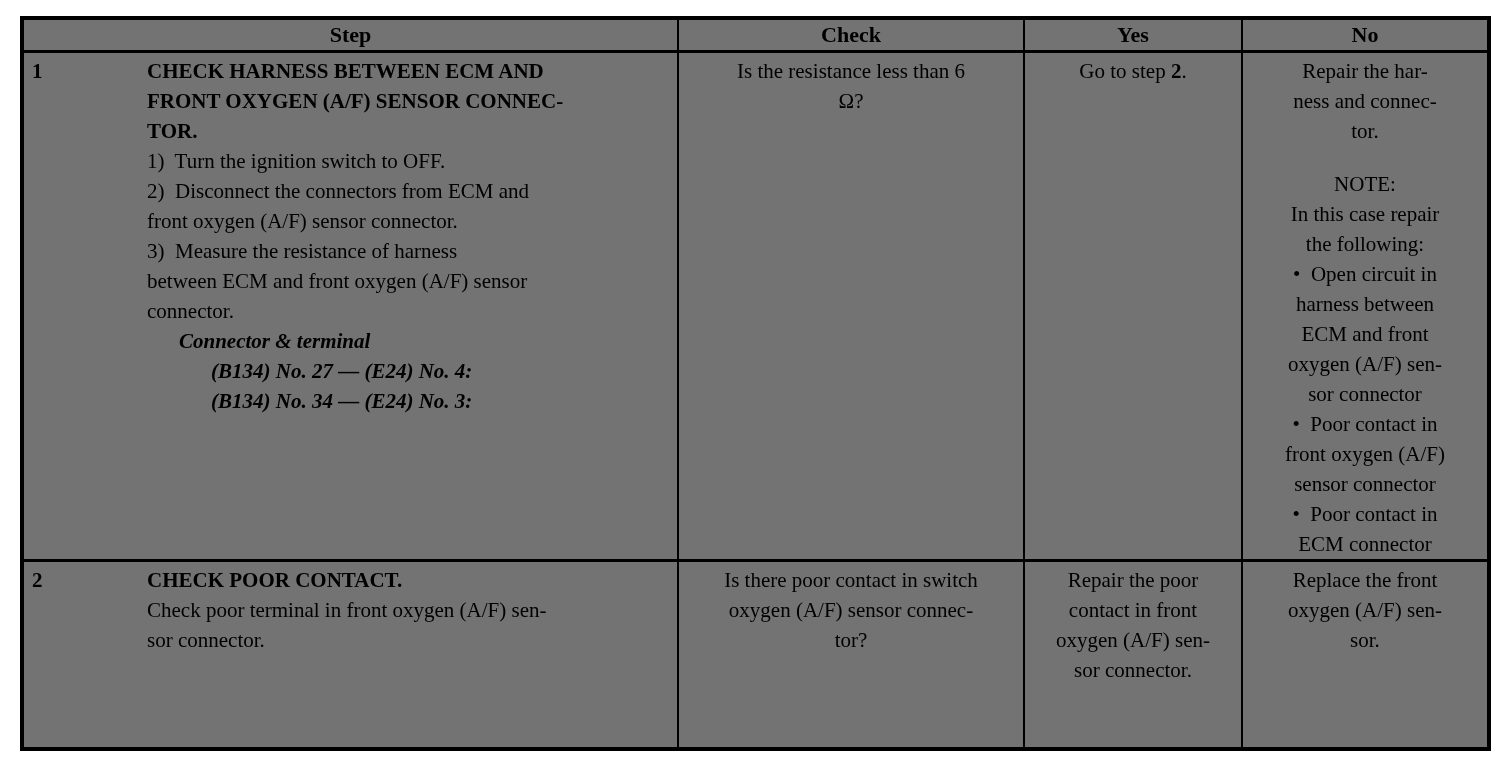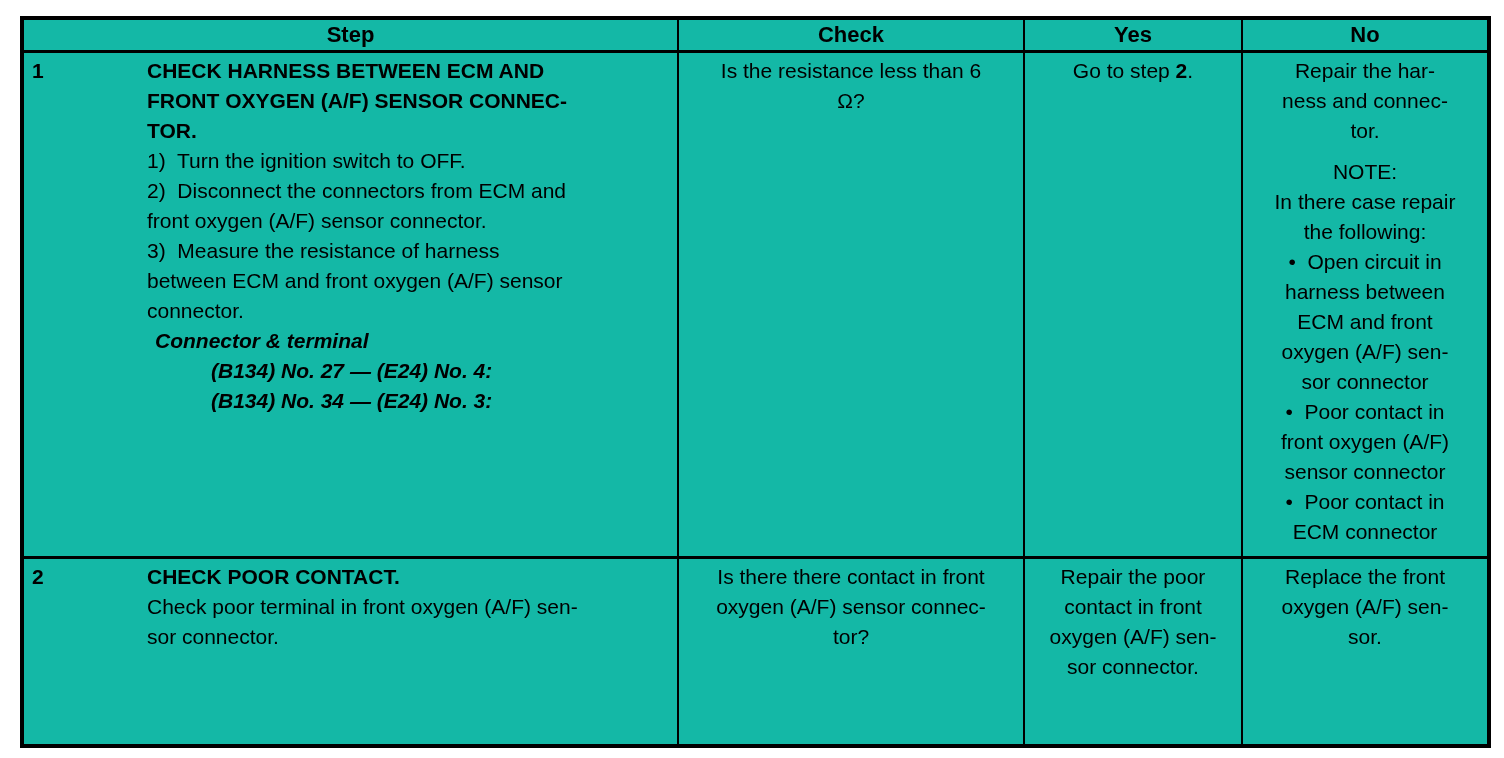--- a/index.html
+++ b/index.html
@@ -22,21 +22,22 @@
   .tbl-wrap {
     position: absolute;
     left: 20px;
     top: 16px;
   }
   table.diag {
     border-collapse: collapse;
     table-layout: fixed;
     width: 1467px;
     border: 4px solid #000000;
-    background: #14b8a6;
+    background: #737373;
+    font-family: Liberation Serif, serif;
   }
   table.diag th {
     font-size: 22px;
     font-weight: bold;
     height: 30px;
     text-align: center;
     vertical-align: middle;
     border-bottom: 3px solid #000000;
     padding: 0;
     line-height: 30px;
@@ -63,28 +64,28 @@
     top: 3px;
     font-weight: bold;
     font-size: 21px;
     line-height: 30px;
   }
   .step-text { margin-left: 117px; }
   .step-title { font-weight: bold; }
   .conn-label {
     font-weight: bold;
     font-style: italic;
-    margin-left: 8px;
+    margin-left: 32px;
   }
   .conn-terms {
     font-weight: bold;
     font-style: italic;
     margin-left: 64px;
   }
-  .note-label { margin-top: 11px; }
+  .note-label { margin-top: 23px; }
   .bold-inline { font-weight: bold; }
 </style>
 </head>
 <body>
 
 <div class="page">
   <div class="tbl-wrap">
     <table class="diag">
       <colgroup>
         <col style="width:656px">
@@ -124,21 +125,21 @@
 Ω?</div>
           </td>
           <td>
             <div><span>Go to step </span><span class="bold-inline">2</span><span>.</span></div>
           </td>
           <td>
             <div class="pre">Repair the har-
 ness and connec-
 tor.</div>
             <div class="note-label">NOTE:</div>
-            <div class="pre">In there case repair
+            <div class="pre">In this case repair
 the following:</div>
             <div class="pre">•&nbsp; Open circuit in
 harness between
 ECM and front
 oxygen (A/F) sen-
 sor connector
 •&nbsp; Poor contact in
 front oxygen (A/F)
 sensor connector
 •&nbsp; Poor contact in
@@ -148,21 +149,21 @@
         <tr class="row-2">
           <td class="step-cell">
             <span class="step-num">2</span>
             <div class="step-text">
               <div class="step-title pre">CHECK POOR CONTACT.</div>
               <div class="pre">Check poor terminal in front oxygen (A/F) sen-
 sor connector.</div>
             </div>
           </td>
           <td>
-            <div class="pre">Is there there contact in front
+            <div class="pre">Is there poor contact in switch
 oxygen (A/F) sensor connec-
 tor?</div>
           </td>
           <td>
             <div class="pre">Repair the poor
 contact in front
 oxygen (A/F) sen-
 sor connector.</div>
           </td>
           <td>

